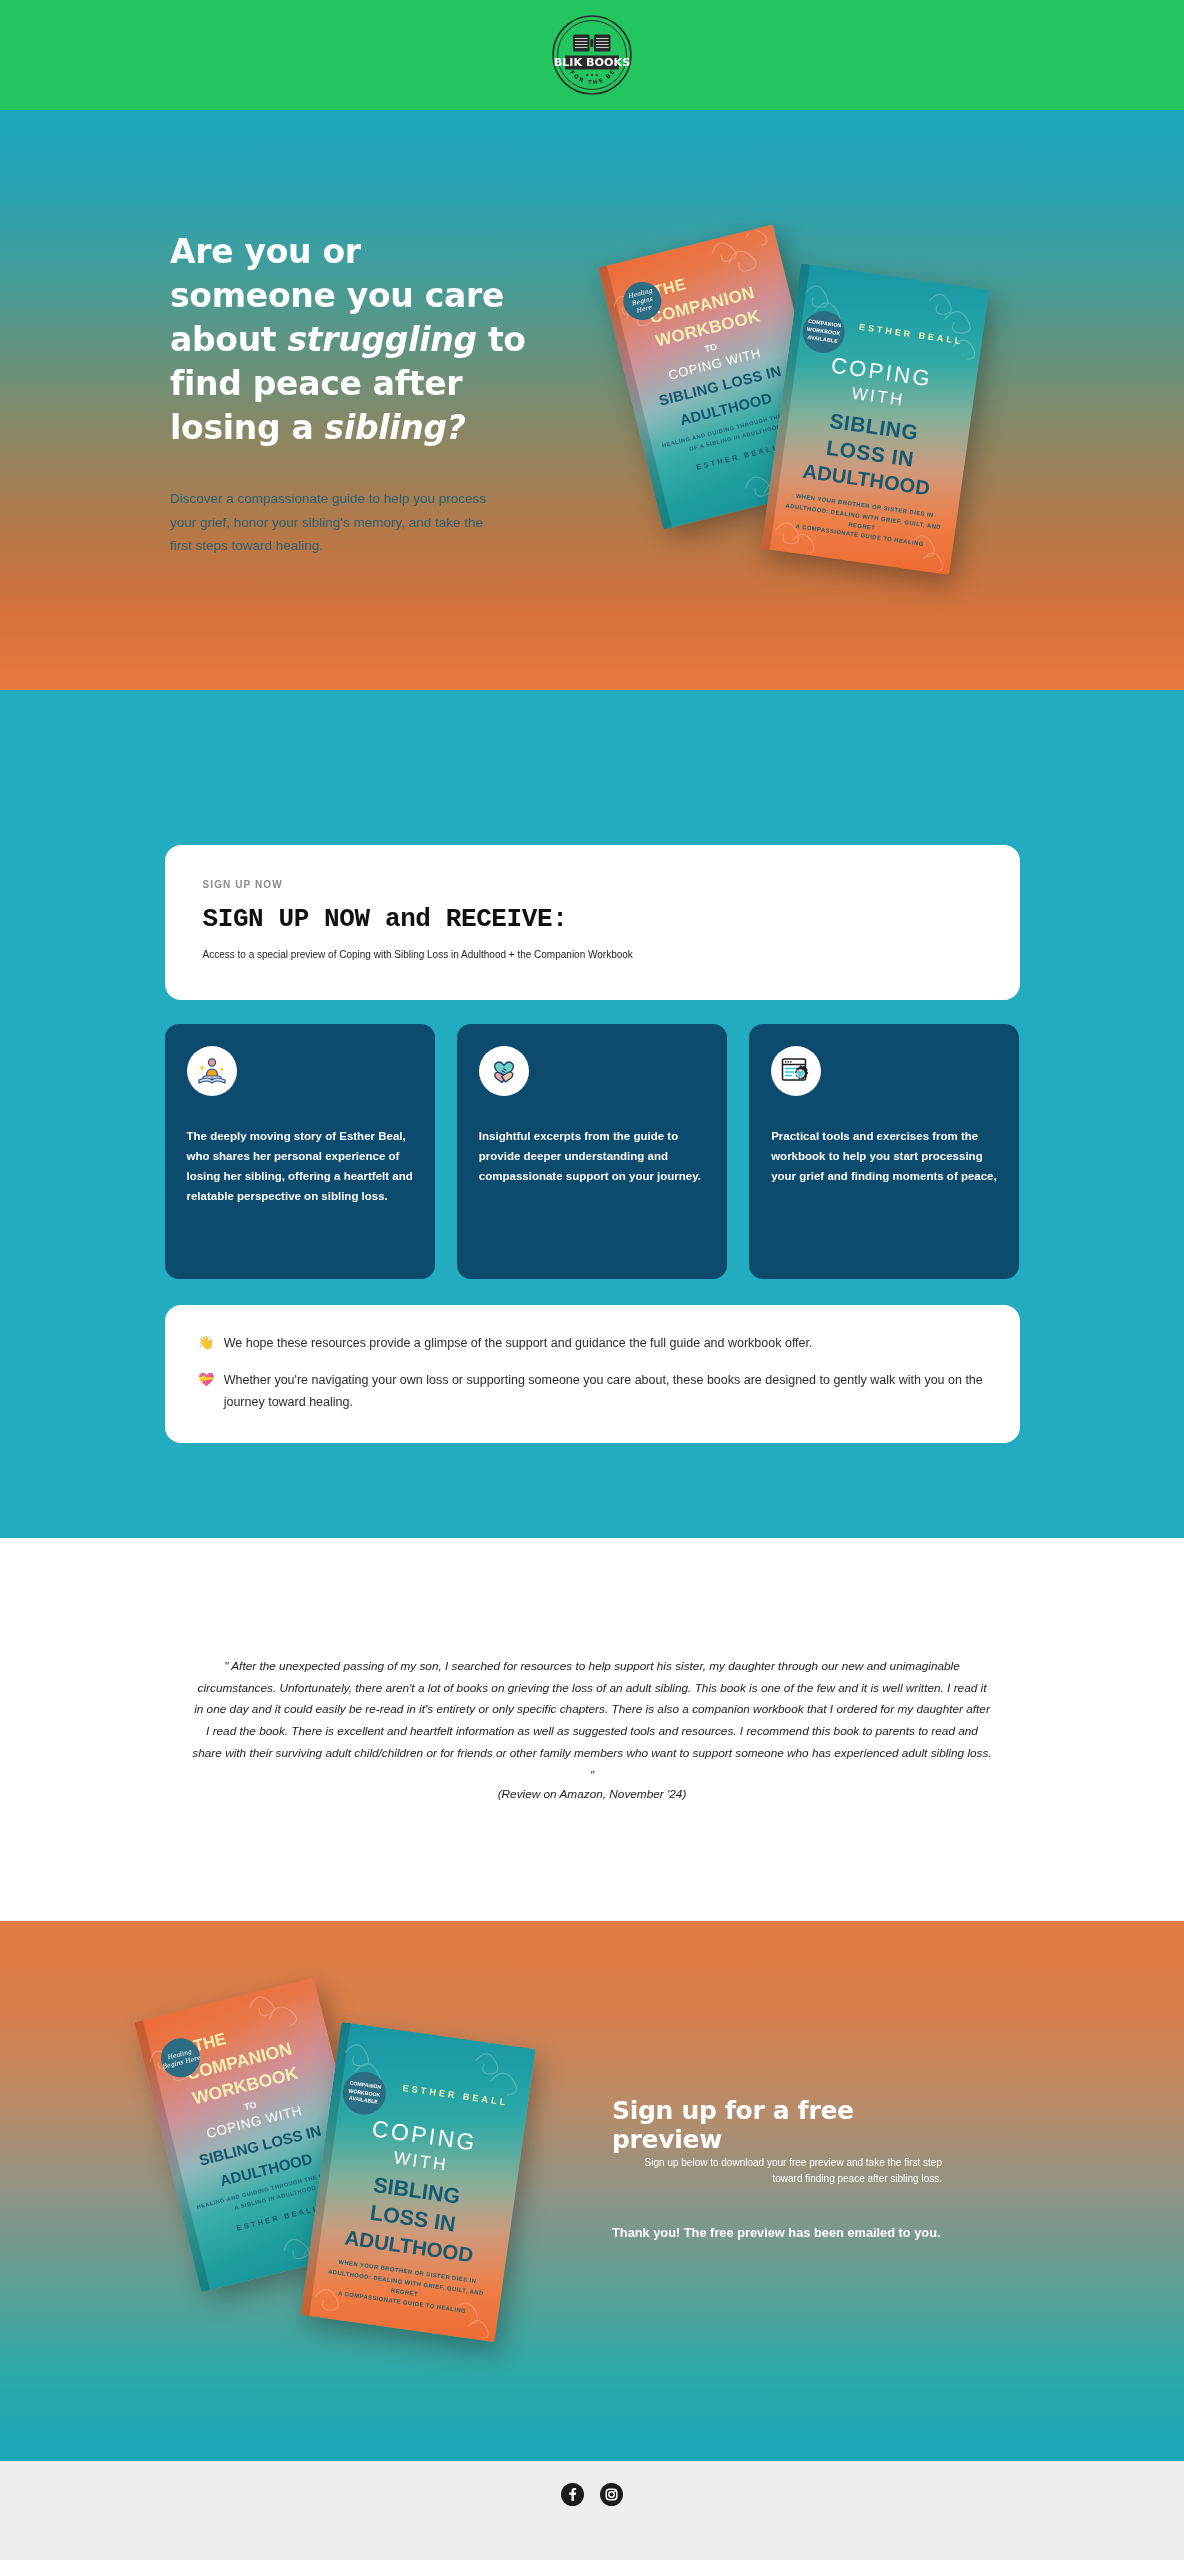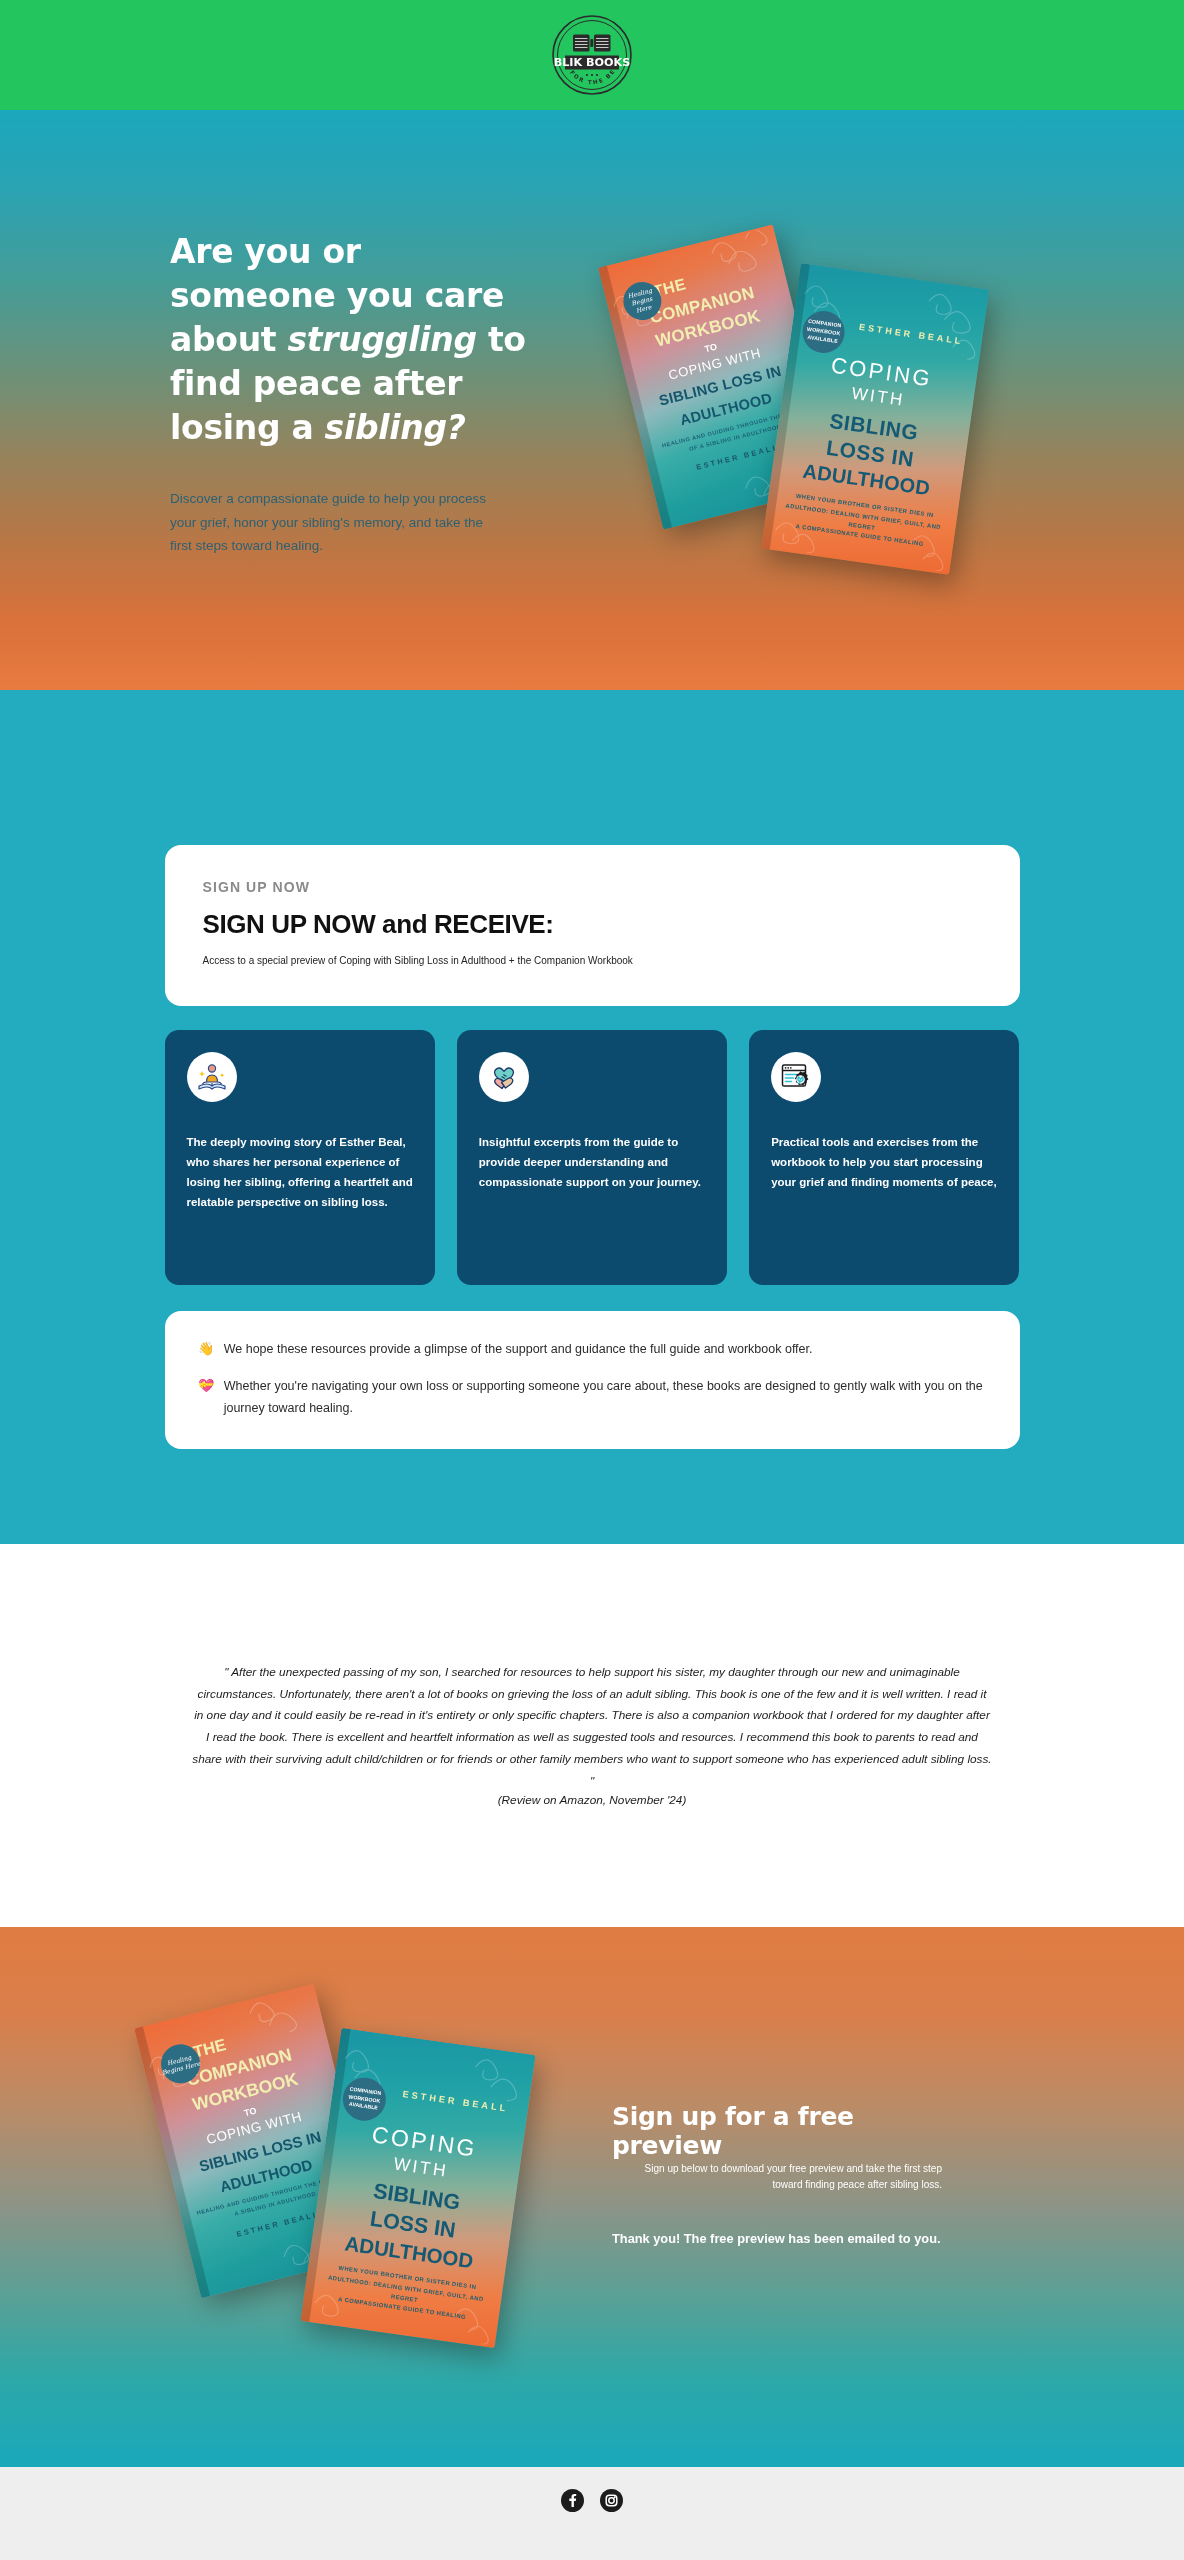--- a/index.html
+++ b/index.html
@@ -69,26 +69,26 @@
   }
 
   
   .teal { background:#23abbf; padding-top:0; }
 
   .signup-card {
     margin:0 auto; width:855px; background:#fff;
     border-radius:16px; padding:34px 38px 40px;
   }
   .eyebrow {
-    font-size:14px; letter-spacing:1.1px; font-weight:600;
+    font-size:10px; letter-spacing:1.1px; font-weight:600;
     color:#8a8a8a; text-transform:uppercase;
   }
   .signup-h2 {
     margin-top:14px; font-size:26px; font-weight:700; color:#111;
-    font-family:Liberation Sans, sans-serif; letter-spacing:-0.4px;
+    font-family:Liberation Mono, monospace; letter-spacing:-0.4px;
   }
   .signup-body { margin-top:15px; font-size:10px; color:#232323; }
 
   .cards { margin:24px auto 0; width:855px; display:flex; gap:22px; }
   .card {
     flex:1; background:#0c4a6e; border-radius:14px;
     padding:22px 22px 26px; min-height:255px;
   }
   .card-icon {
     width:50px; height:50px; border-radius:50%; background:#fff;

